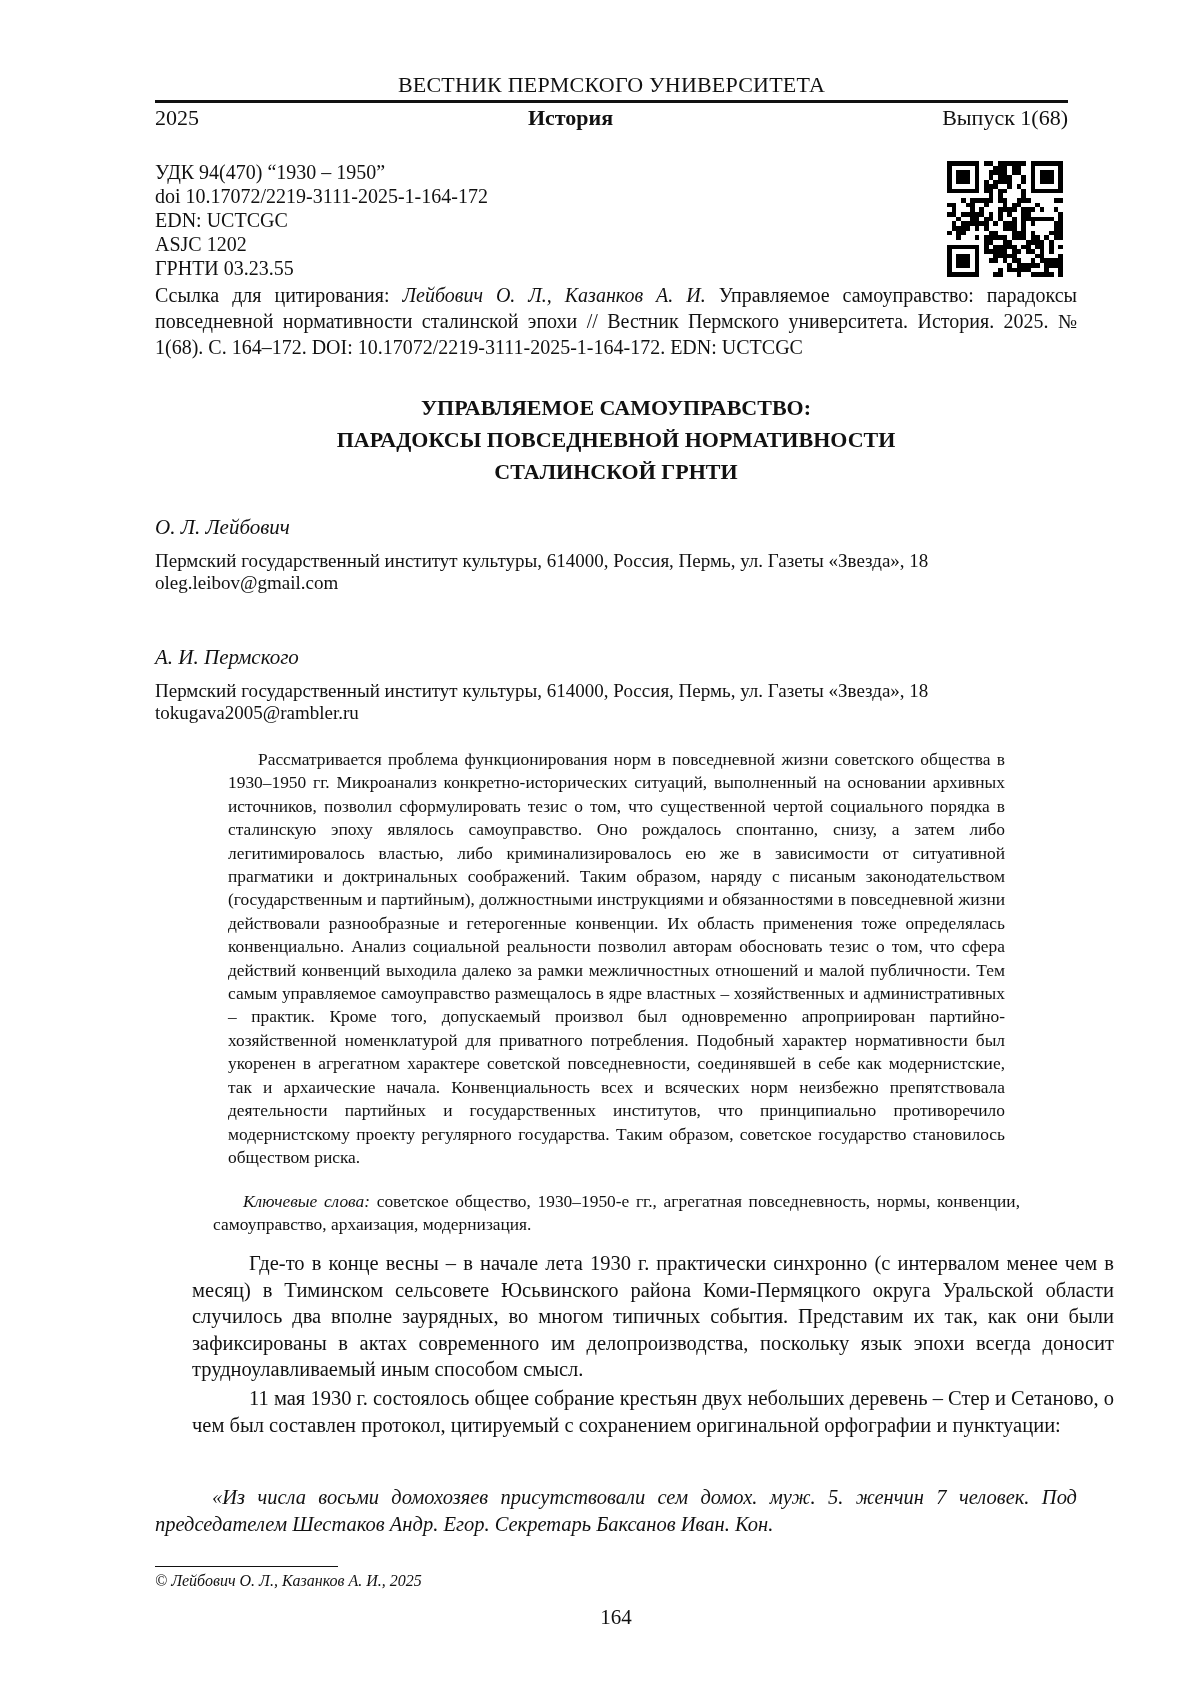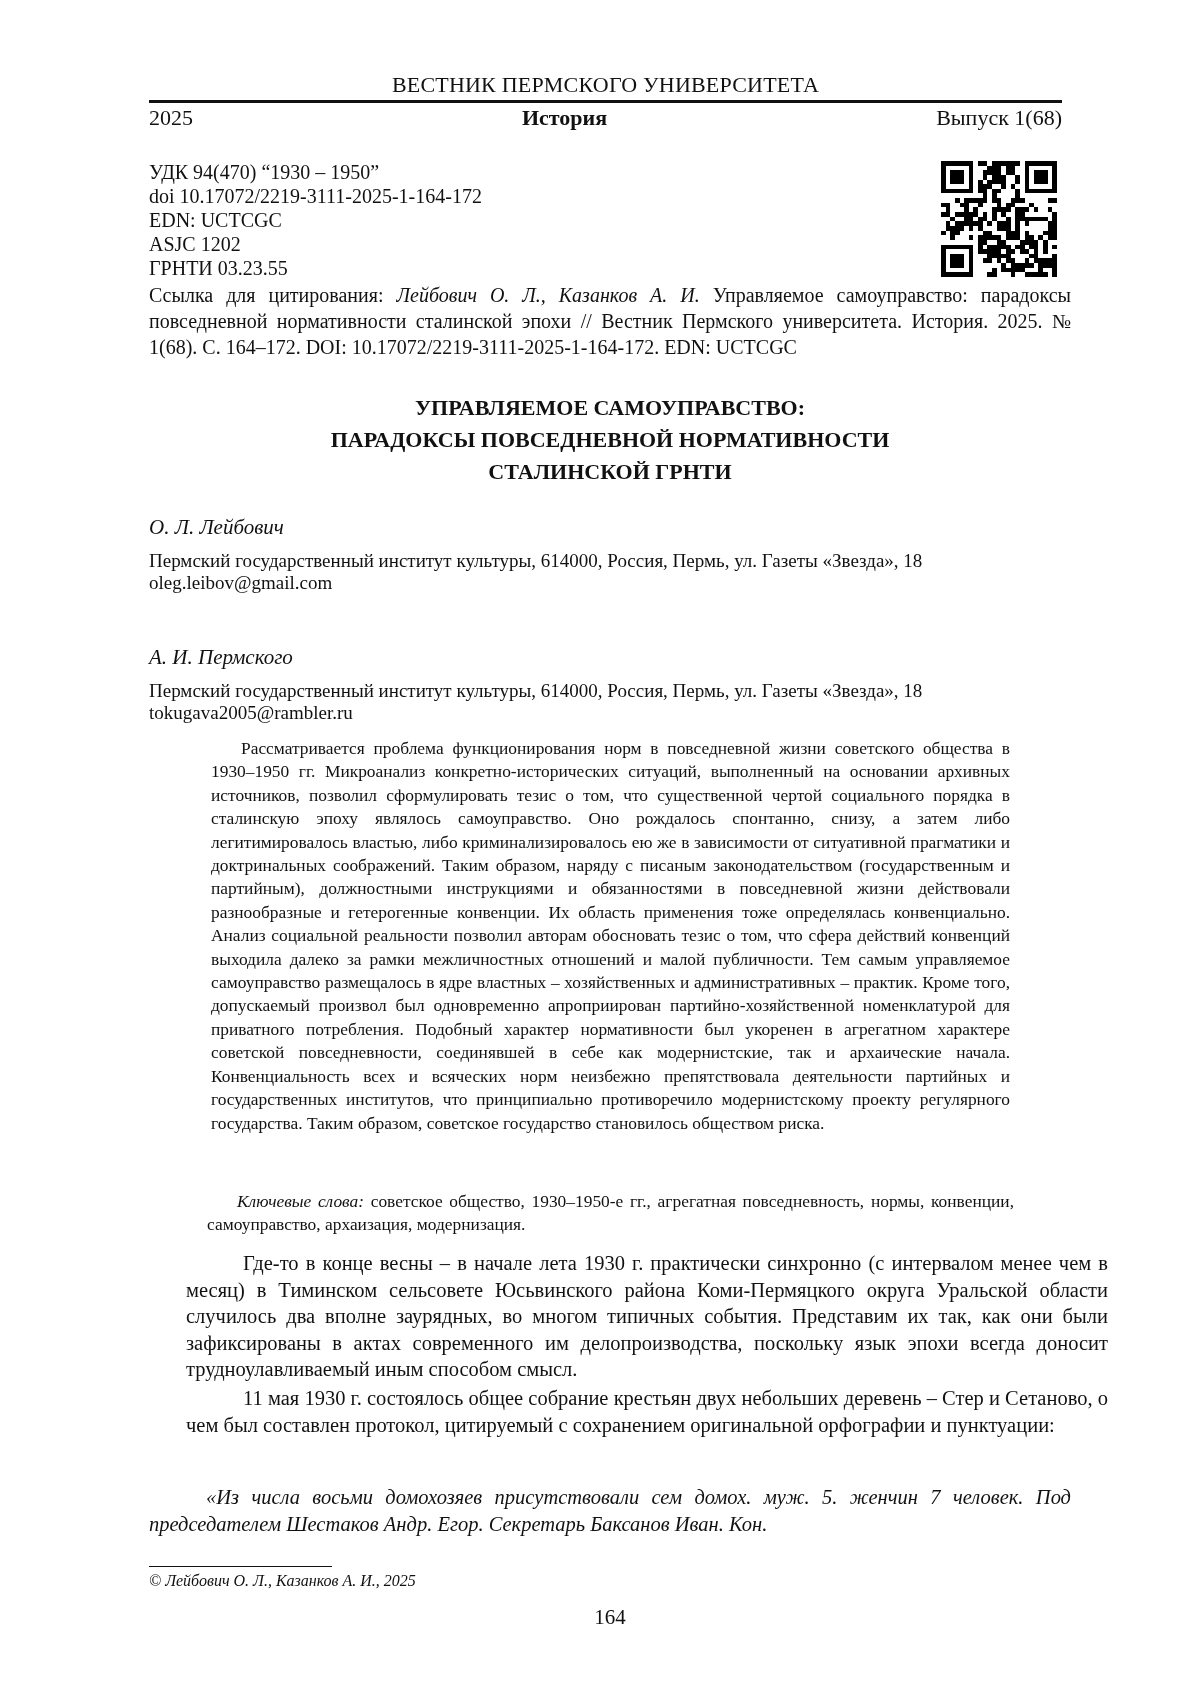--- a/index.html
+++ b/index.html
@@ -1,20 +1,20 @@
 <!DOCTYPE html>
 <html><head>
   <meta charset="utf-8">
   <style>
     html, body { margin: 0; padding: 0; background: #ffffff; }
     body {
       width: 1200px; height: 1697px; position: relative; overflow: hidden;
       font-family: "Liberation Serif", "DejaVu Serif", serif; color: #111111;
     }
-    .page { position: absolute; left: 4px; top: 0; width: 1079px; height: 1697px; }
+    .page { position: absolute; left: 10px; top: 0; width: 1079px; height: 1697px; }
 
     .journal-name {
       position: absolute; left: 145px; width: 913px; top: 72px;
       text-align: center; font-size: 22px; letter-spacing: 0.2px;
     }
     .header-rule {
       position: absolute; left: 145px; width: 913px; top: 100px; height: 0;
       border-top: 3px solid #111;
     }
     .header-row {
@@ -45,21 +45,21 @@
       position: absolute; left: 145px; font-weight: normal; font-style: italic; font-size: 21px;
     }
     .author-info {
       position: absolute; left: 145px; font-size: 19px; line-height: 22px;
     }
 
     .abstract {
       position: absolute; left: 203px; width: 807px; top: 733px;
       font-size: 17.4px; line-height: 23.4px; text-align: justify;
     }
-    .abstract p { margin: 4px; text-indent: 30px; }
+    .abstract p { margin: 15px; text-indent: 30px; }
     .keywords {
       position: absolute; left: 203px; width: 807px; top: 1190px;
       font-size: 17.4px; line-height: 23.4px; text-align: justify;
     }
     .keywords p { margin: 0; text-indent: 30px; }
     .keywords i { font-style: italic; }
 
     .body-text {
       position: absolute; left: 145px; width: 922px; top: 1250px;
       font-size: 20.5px; line-height: 26.6px; text-align: justify; margin-left: 37px;

